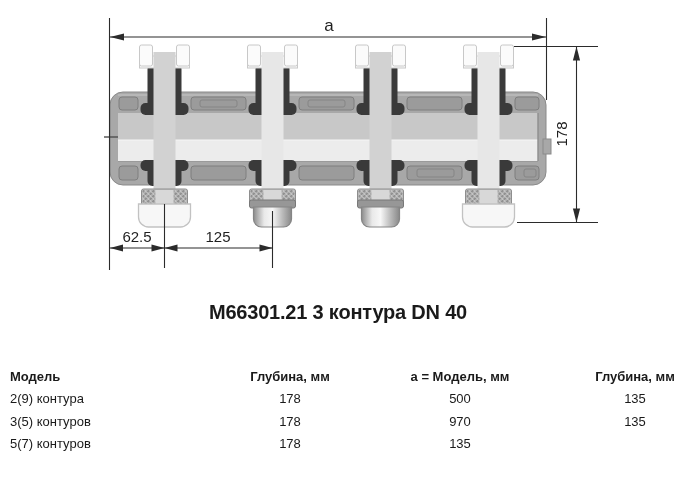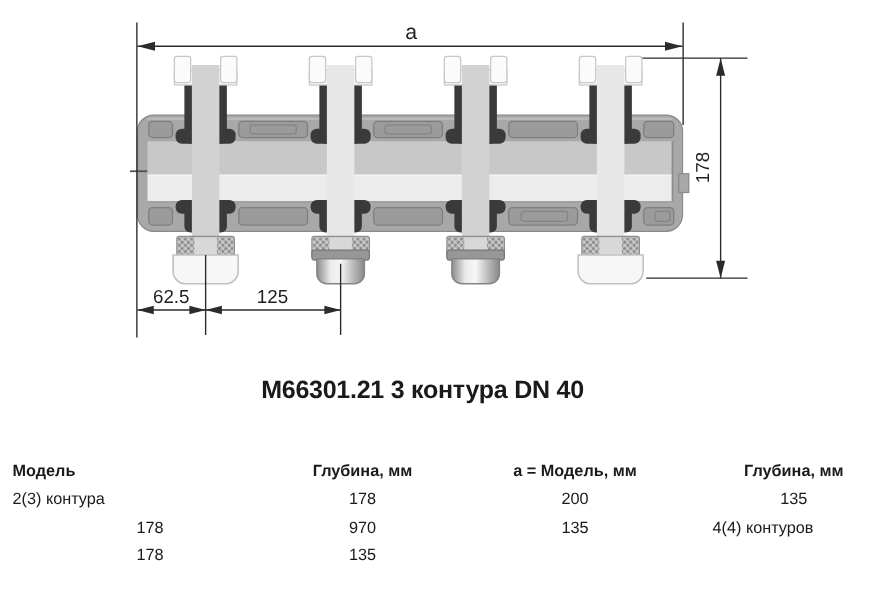--- a/index.html
+++ b/index.html
@@ -174,27 +174,28 @@
   </svg>
 
   <div class="title">М66301.21 3 контура DN 40</div>
 
   <div class="spec-table">
     <div class="hdr c-model">Модель</div>
     <div class="hdr c-num">Глубина, мм</div>
     <div class="hdr c-num">a = Модель, мм</div>
     <div class="hdr c-num">Глубина, мм</div>
 
-    <div class="c-model">2(3) контура</div>
+    <div class="c-model">2(9) контура</div>
     <div class="c-num">178</div>
-    <div class="c-num">200</div>
+    <div class="c-num">500</div>
     <div class="c-num">135</div>
 
+    <div class="c-model">3(5) контуров</div>
     <div class="c-num">178</div>
     <div class="c-num">970</div>
     <div class="c-num">135</div>
 
-    <div class="c-model">4(4) контуров</div>
+    <div class="c-model">5(7) контуров</div>
     <div class="c-num">178</div>
     <div class="c-num">135</div>
   </div>
 
 </div>
 
 </body></html>

